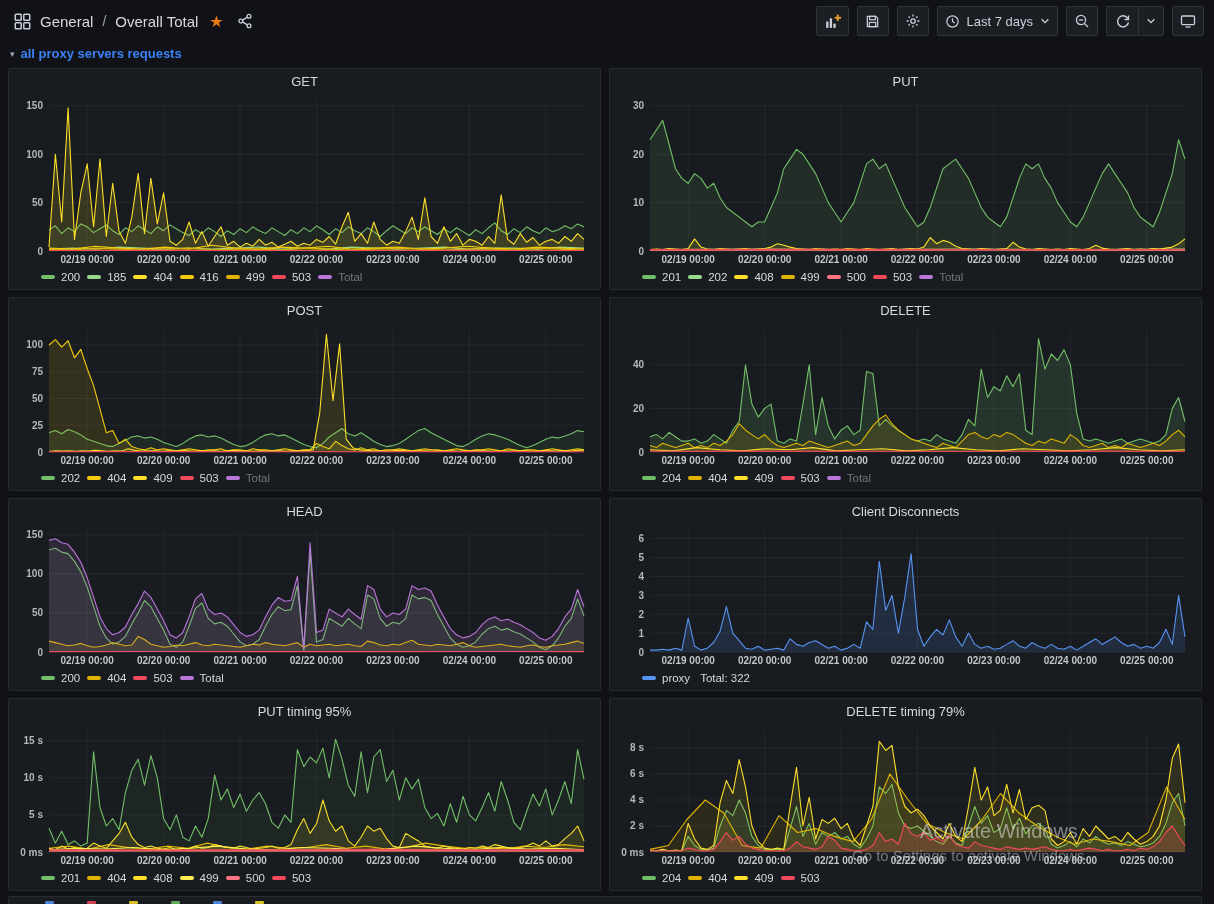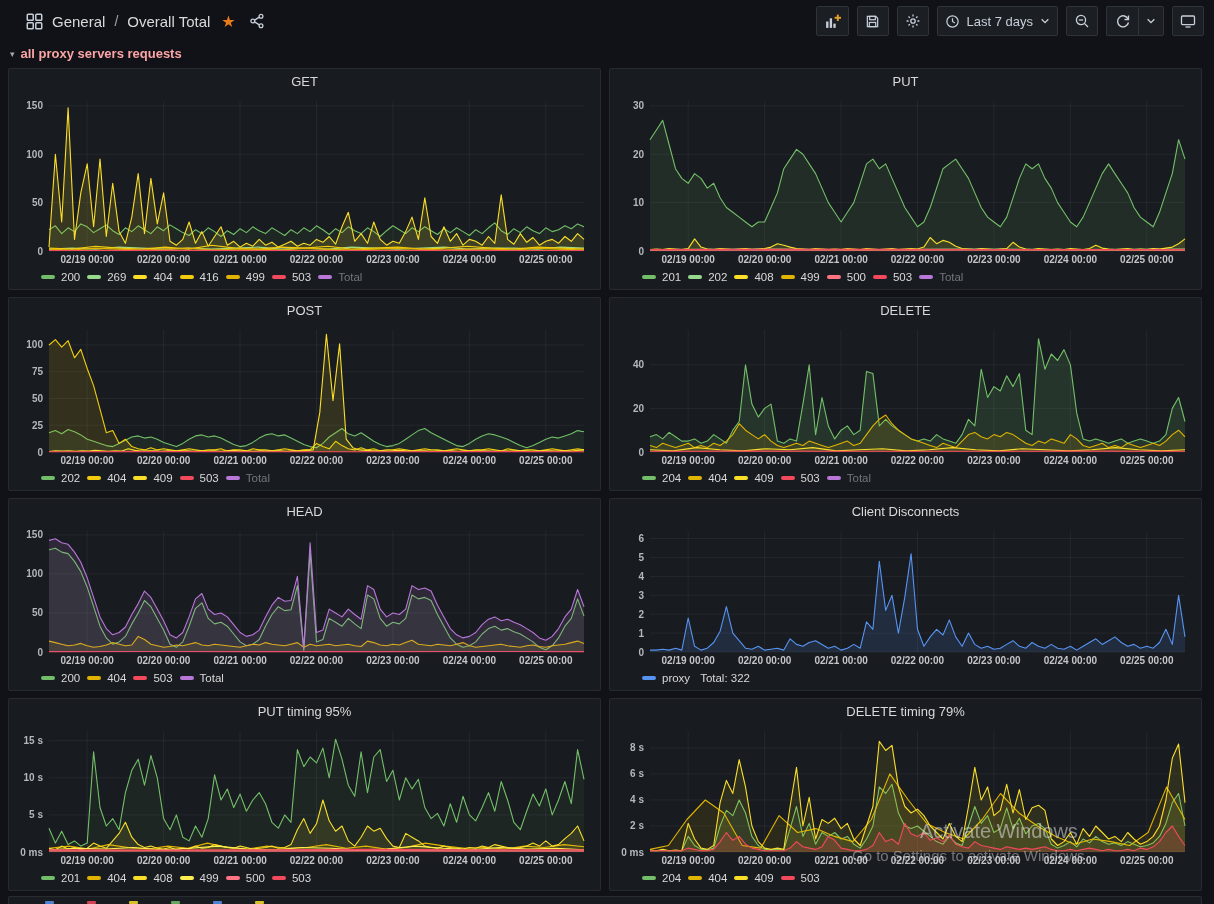--- a/index.html
+++ b/index.html
@@ -1,34 +1,34 @@
 <!DOCTYPE html>
 <html><head>
 <meta charset="utf-8">
 <style>
   html,body{margin:0;padding:0;}
   body{width:1214px;height:904px;background:#111217;overflow:hidden;position:relative;
        font-family:"Liberation Sans",sans-serif;color:#d8d9da;}
   
   .topnav{height:42px;display:flex;align-items:center;justify-content:space-between;padding:0 10px 0 14px;}
-  .nav-left{display:flex;align-items:center;gap:9px;margin-left:12px;}
+  .nav-left{display:flex;align-items:center;gap:9px;}
   .crumb{font-size:15px;font-weight:500;color:#d8d9da;cursor:pointer;}
   .crumb-sep{color:#9fa7b3;font-size:14px;}
   .nav-right{display:flex;align-items:center;gap:8px;}
   .tbtn{height:30px;min-width:32px;display:flex;align-items:center;justify-content:center;gap:7px;
         background:#1b1e23;border:1px solid #2f333a;border-radius:2px;color:#c7d0d9;
         font-size:13px;font-weight:500;padding:0 7px;cursor:pointer;box-sizing:border-box;}
   .btn-group{display:flex;}
   .btn-group .tbtn:first-child{border-right:none;border-top-right-radius:0;border-bottom-right-radius:0;}
   .btn-group .tbtn:last-child{border-top-left-radius:0;border-bottom-left-radius:0;min-width:26px;padding:0 5px;}
   .icon{display:inline-flex;align-items:center;justify-content:center;}
   
   .rowhdr{display:flex;align-items:center;gap:6px;padding:4px 0 7px 10px;cursor:pointer;}
   .rowhdr .chev{color:#9fa7b3;font-size:9px;}
-  .rowhdr .rtitle{font-size:13px;font-weight:700;color:#fca5a5;}
+  .rowhdr .rtitle{font-size:13px;font-weight:700;color:#3b82f6;}
   
   .grid{display:grid;grid-template-columns:1fr 1fr;grid-template-rows:222px 194px 193px 193px;
         column-gap:8px;row-gap:7px;padding:0 12px 0 8px;}
   .panel{background:#181b1f;border:1px solid rgba(204,204,220,0.09);border-radius:2px;
          display:flex;flex-direction:column;box-sizing:border-box;padding:0 4px 2px 4px;min-height:0;}
   .panel-title{height:25px;line-height:25px;text-align:center;font-size:13px;font-weight:500;
                color:#d8d9da;cursor:pointer;flex:0 0 auto;}
   .plot{flex:1 1 auto;position:relative;min-height:0;}
   .plot svg{position:absolute;left:0;top:0;width:100%;height:100%;display:block;}
   .legend{flex:0 0 auto;height:20px;display:flex;align-items:center;gap:7px;padding-left:28px;
@@ -182,21 +182,21 @@
           <path d="M36.0,156.5L143.0,156.4L250.0,156.5L357.0,156.5L464.0,156.4L571.0,156.5" fill="none" stroke="#F2495C" stroke-width="1.1" stroke-linejoin="round"></path>
         </svg>
       </div>
     <div class="legend">
         <span class="item">
           <span class="sw" style="background: rgb(115, 191, 105);"></span>
           <span class="lbl">200</span>
         </span>
         <span class="item">
           <span class="sw" style="background: rgb(150, 217, 141);"></span>
-          <span class="lbl">269</span>
+          <span class="lbl">185</span>
         </span>
         <span class="item">
           <span class="sw" style="background: rgb(250, 222, 42);"></span>
           <span class="lbl">404</span>
         </span>
         <span class="item">
           <span class="sw" style="background: rgb(242, 204, 12);"></span>
           <span class="lbl">416</span>
         </span>
         <span class="item">

